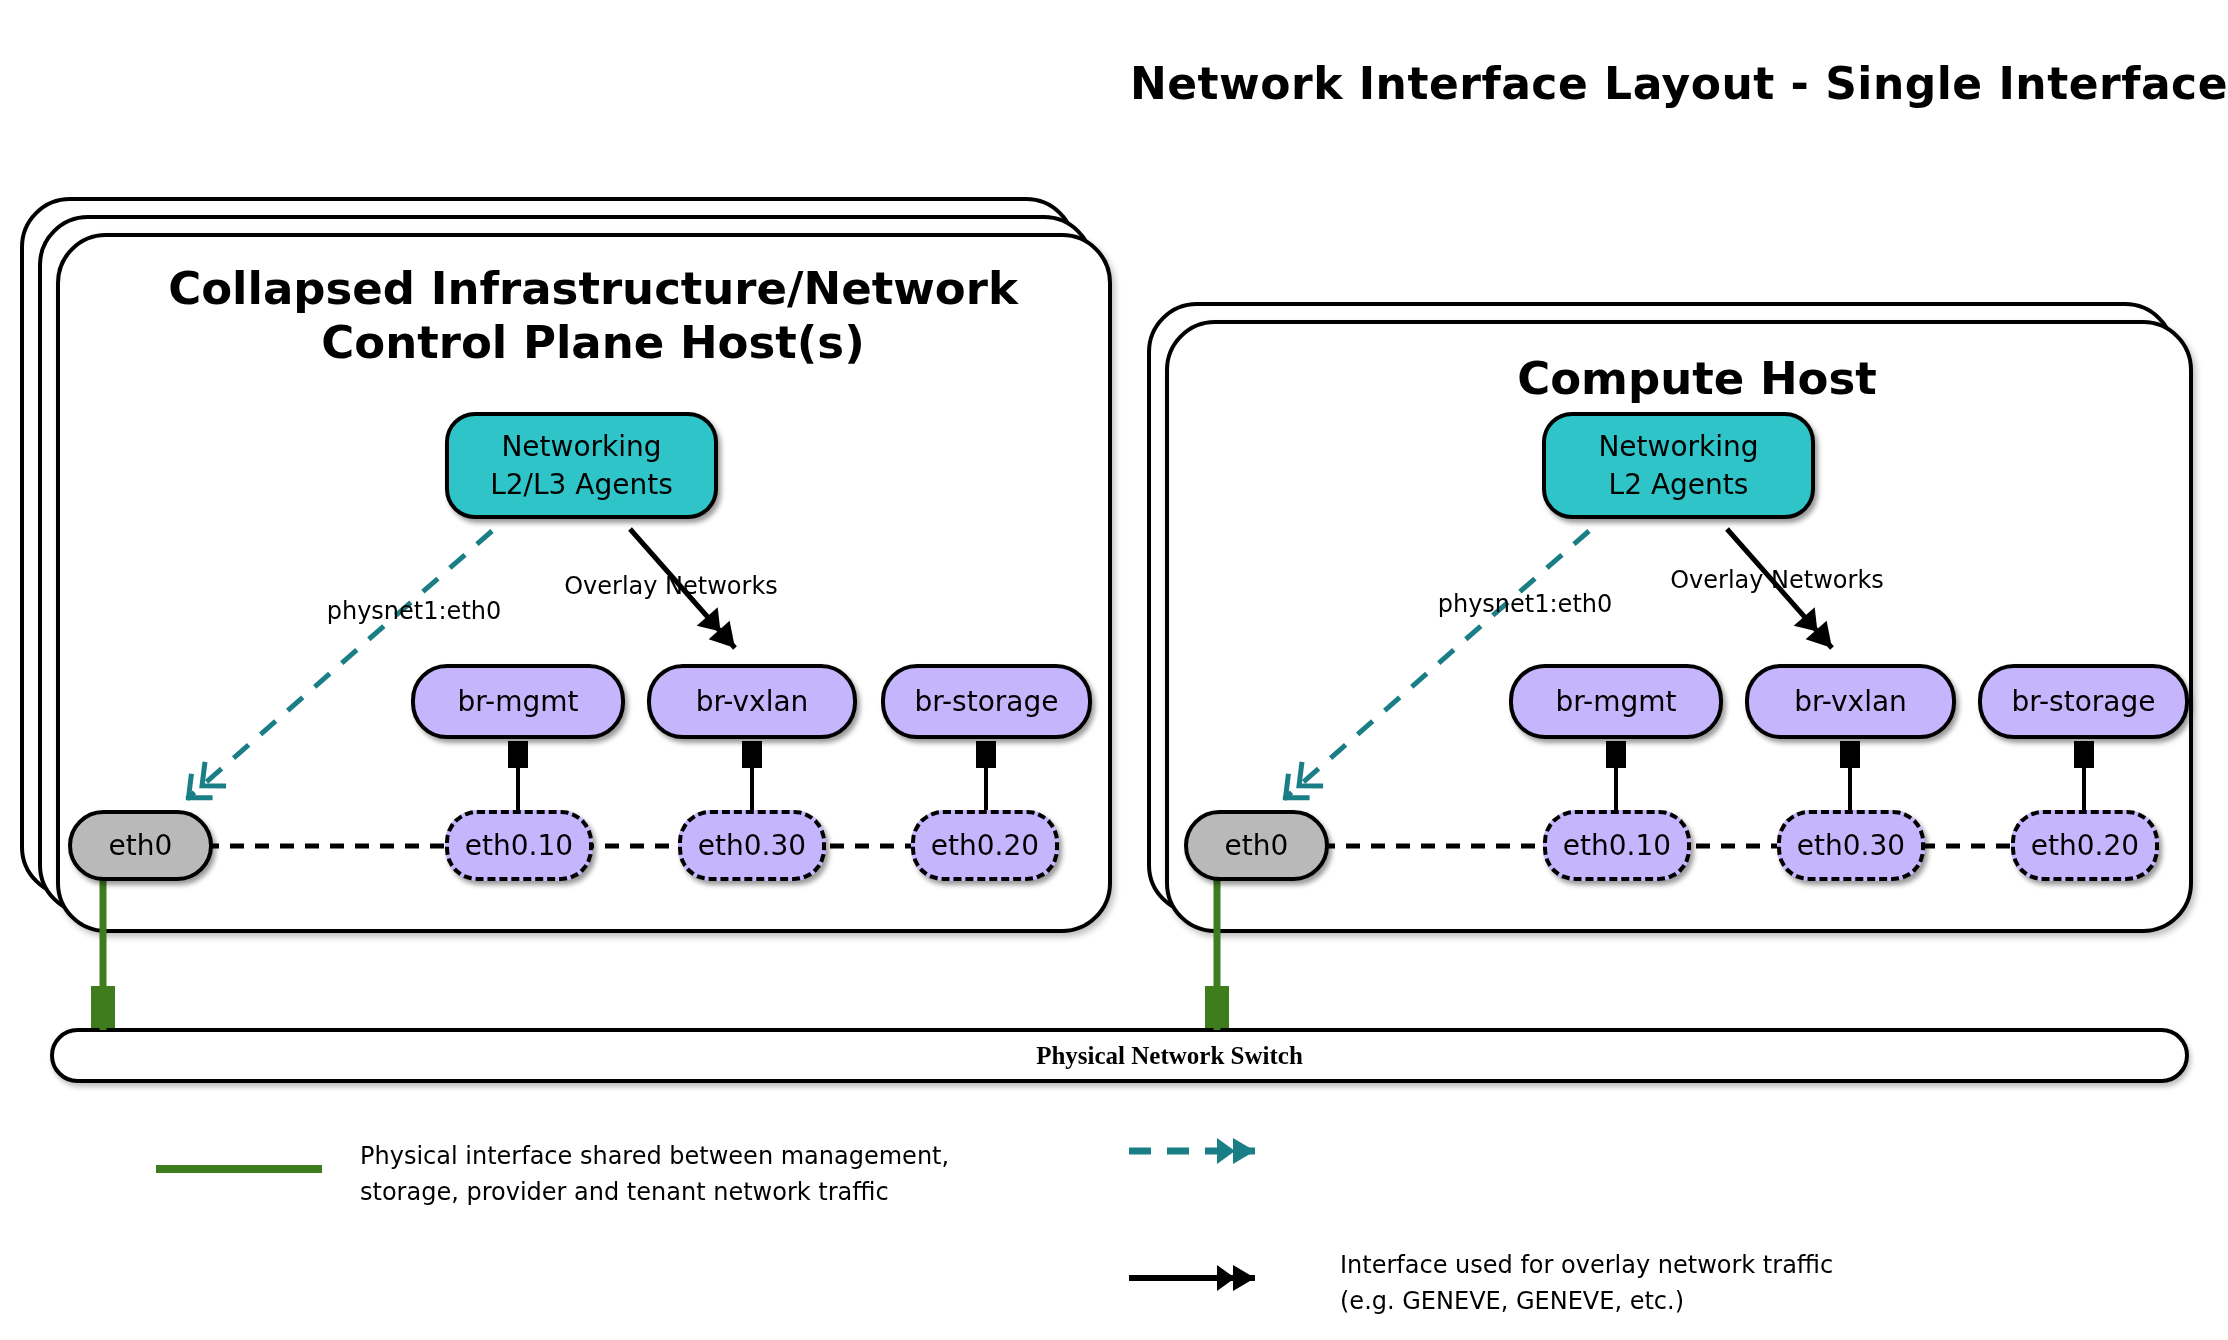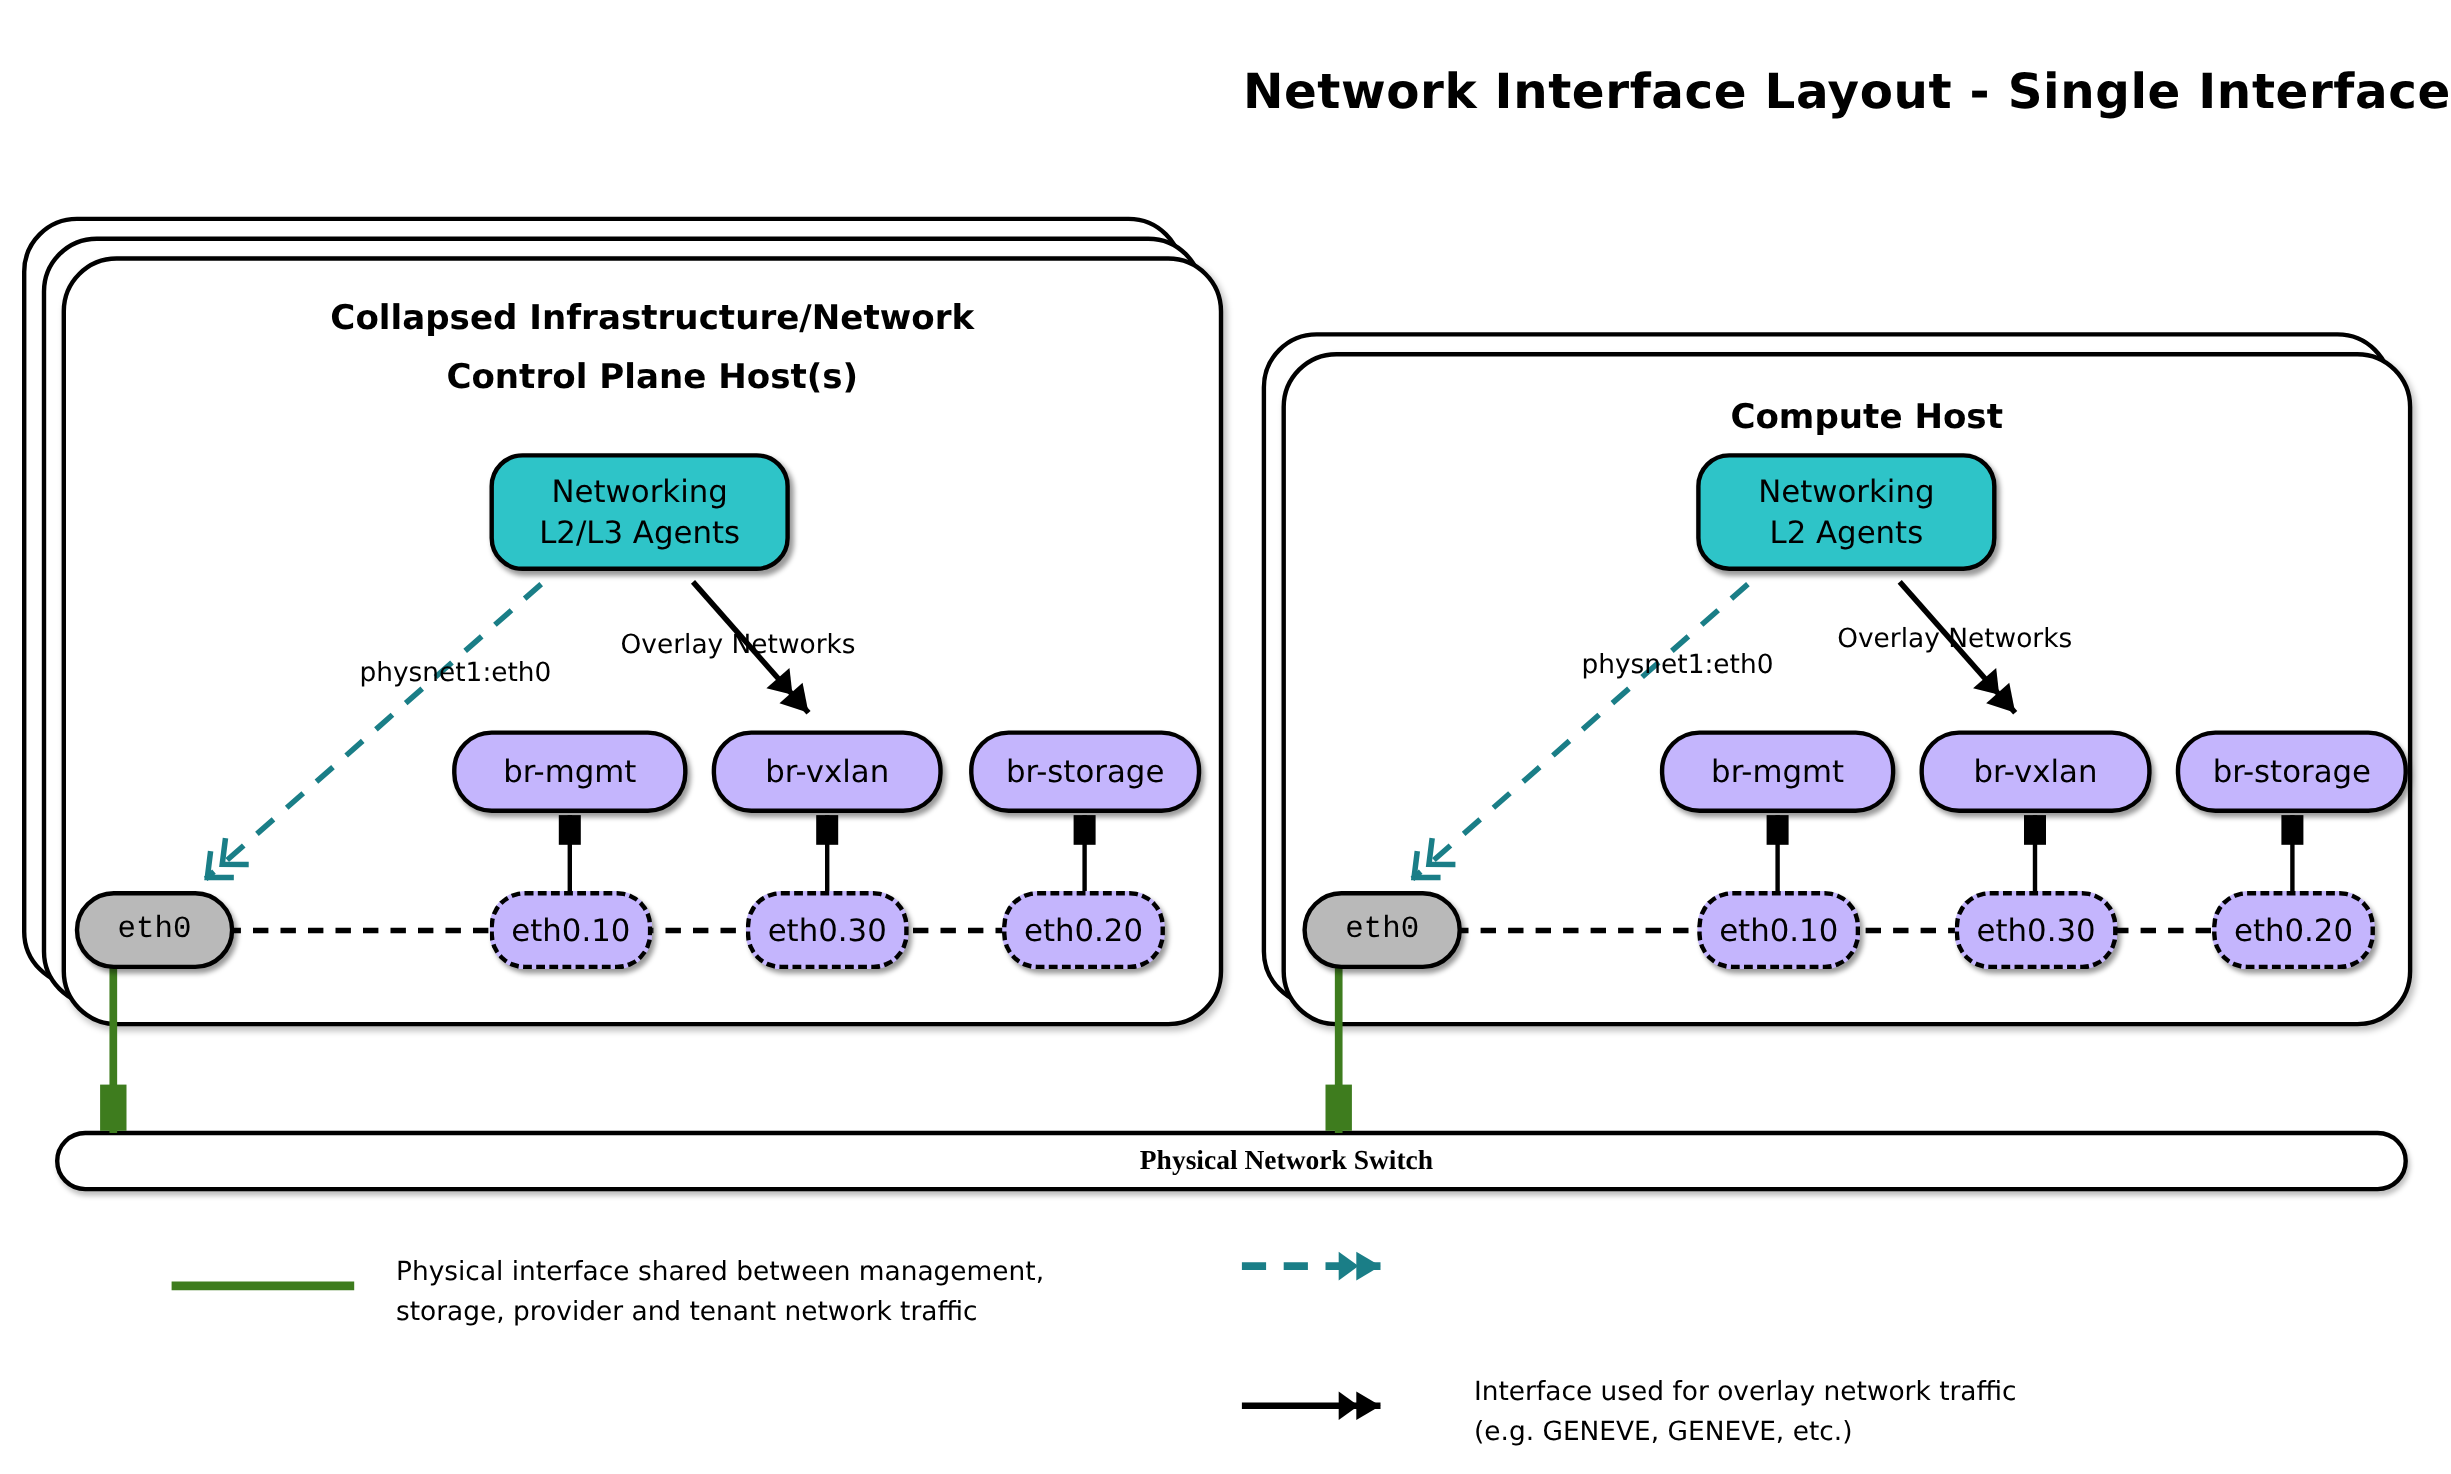--- a/index.html
+++ b/index.html
@@ -5,29 +5,29 @@
   html,body{margin:0;padding:0;background:#fff;}
   body{font-family:"DejaVu Sans","Liberation Sans",sans-serif;color:#000;}
   #canvas{position:relative;width:2228px;height:1340px;background:#fff;overflow:hidden;}
 
   .abs{position:absolute;}
   .title{left:132px;right:0;top:58px;text-align:right;font-size:44px;font-weight:bold;letter-spacing:0.5px;}
 
   .host-layer{position:absolute;background:#fff;border:4px solid #000;border-radius:50px;box-sizing:border-box;}
   .host-front{box-shadow:3px 4px 6px rgba(0,0,0,0.25);}
 
-  .host-heading{position:absolute;text-align:center;font-size:31px;font-weight:bold;line-height:54px;z-index:3;}
+  .host-heading{position:absolute;text-align:center;font-size:45px;font-weight:bold;line-height:54px;z-index:3;}
 
   .node{position:absolute;box-sizing:border-box;border:4px solid #000;background:#c4b5fd;
         display:flex;align-items:center;justify-content:center;text-align:center;
         font-size:28px;z-index:3;box-shadow:3px 4px 5px rgba(0,0,0,0.40);}
   .agent{background:#2ec4c8;border-radius:30px;flex-direction:column;line-height:38px;font-size:28px;}
   .bridge{border-radius:36px;}
   .vlan{border:4px dashed #000;border-radius:32px;}
-  .phys{background:#b9b9b9;border-radius:36px;font-family:Liberation Mono, monospace;}
+  .phys{background:#b9b9b9;border-radius:36px;}
 
   .small-label{position:absolute;width:260px;text-align:center;font-size:24px;z-index:3;}
 
   .switch-box{position:absolute;left:50px;top:1028px;width:2139px;height:55px;box-sizing:border-box;
               border:4px solid #000;border-radius:28px;background:#fff;z-index:1;
               display:flex;align-items:center;justify-content:center;
               font-size:25px;font-weight:bold;box-shadow:2px 4px 5px rgba(0,0,0,0.25);padding-left:100px;font-family:Liberation Serif, serif;}
 
   svg.overlay{position:absolute;left:0;top:0;z-index:2;}
   .legend-text{position:absolute;font-size:24px;line-height:36px;z-index:3;}

